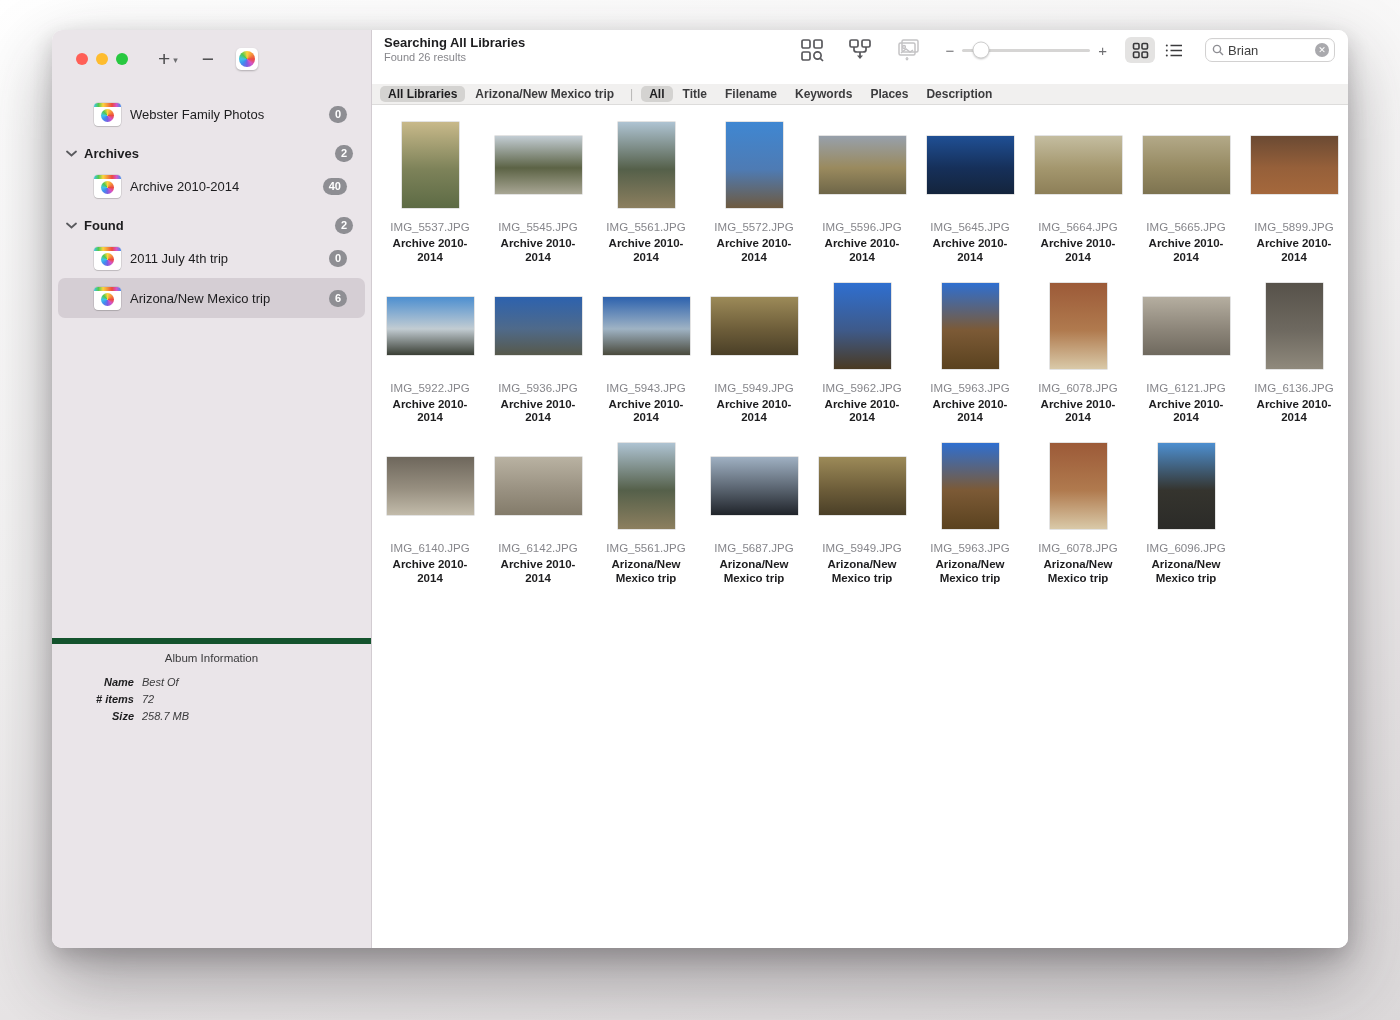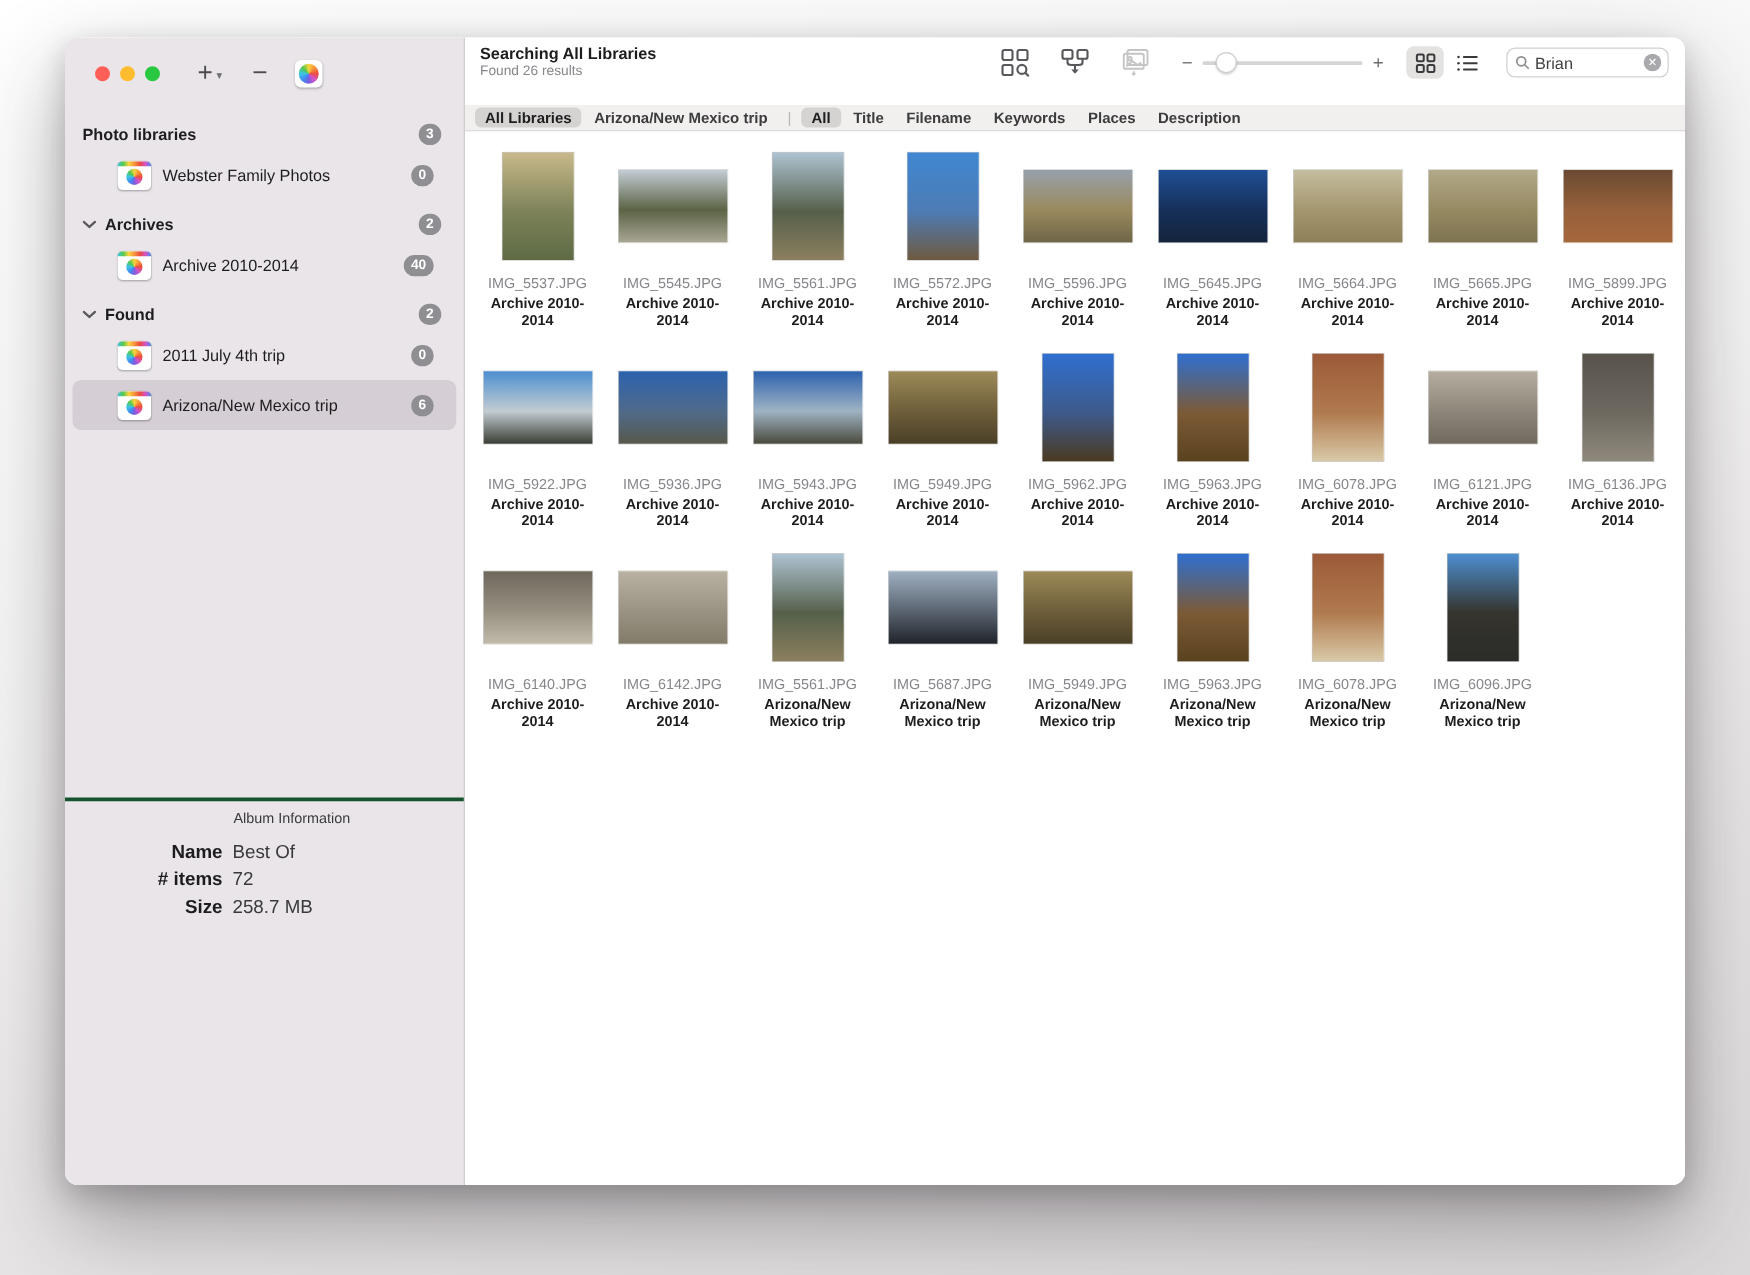--- a/index.html
+++ b/index.html
@@ -74,24 +74,24 @@
   .sb-item-text { flex:1; min-width:0; }
   .sb-item-label { font-size:13px; color:#1d1d1f; }
   .sb-item-sub { font-size:11px; color:#8e8e93; margin-top:1px; }
   .sync-indicator {
     width:16px; height:16px; border-radius:50%; margin-right:3px;
     background:conic-gradient(from 150deg,#56565a 0 72%,#e4dfe3 72%);
   }
   
   .album-info {
     position:absolute; left:0; right:0; top:608px; bottom:0;
-    border-top:3px solid #14532d; padding-top:8px;padding-left:44px;
+    border-top:6px solid #14532d; padding-top:8px;
   }
   .ai-title { text-align:center; font-size:11.5px; color:#3a3a3c; margin-bottom:12px; }
-  .ai-row { display:flex; font-size:15px; margin-bottom:5px; }
+  .ai-row { display:flex; font-size:11px; margin-bottom:5px;font-style:italic; }
   .ai-label { width:90px; text-align:right; font-weight:700; color:#1d1d1f; padding-right:8px; }
   .ai-value { color:#3a3a3c; }
   
   .main { flex:1; display:flex; flex-direction:column; background:#fff; min-width:0; }
   .toolbar { height:54px; display:flex; align-items:center; position:relative; padding:0 13px 14px 12px; }
   .tb-title-block { line-height:1.25; }
   .tb-title { font-size:13px; font-weight:700; color:#1d1d1f; }
   .tb-subtitle { font-size:11px; color:#86868b; }
   .tb-center-icons {
     position:absolute; left:50%; transform:translateX(-50%);
@@ -163,25 +163,20 @@
         <span class="plus-chev">▾</span>
       </span>
       <span class="tb-btn minus-btn">
         <span>−</span>
       </span>
       <span class="appicon"></span>
     </div>
 
     <div id="sidebar-sections">
         <div class="sb-section">
-          <div class="sb-header">
-            <span class="sb-chevron hidden"></span>
-            <span class="sb-title">Photo libraries</span>
-            <span class="badge">3</span>
-          </div>
           <div class="sb-item">
             <span class="libicon">
               <span class="flower"></span>
             </span>
             <div class="sb-item-text">
               <div class="sb-item-label">Webster Family Photos</div>
             </div>
             <span class="badge">0</span>
           </div>
         </div>

